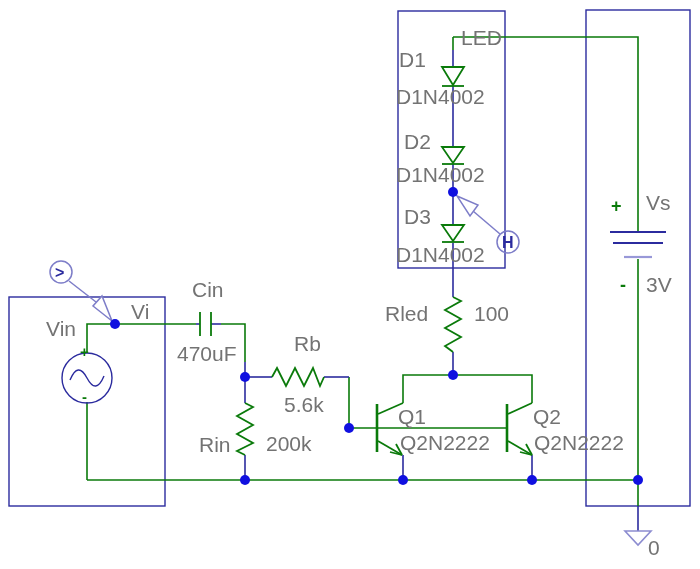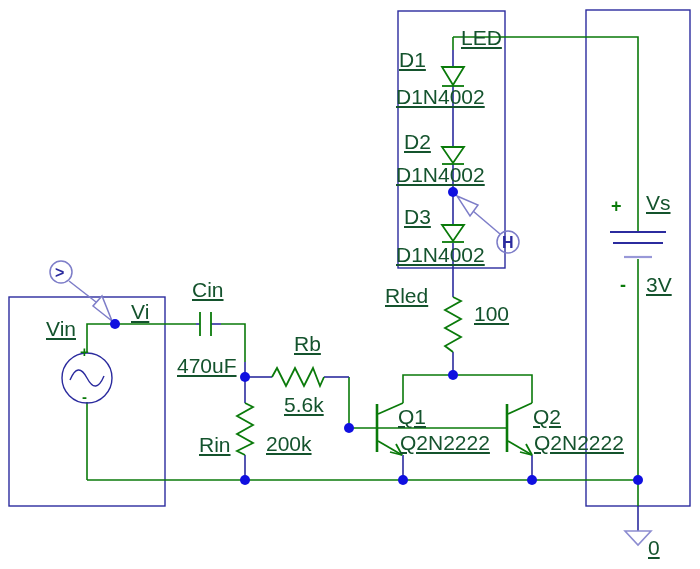--- a/index.html
+++ b/index.html
@@ -1,20 +1,20 @@
 <!DOCTYPE html>
 <html><head>
 <meta charset="utf-8">
 <style>
   html,body{margin:0;padding:0;background:#ffffff;}
   #canvas{position:relative;width:700px;height:569px;background:#ffffff;overflow:hidden;
           font-family:"Liberation Sans",sans-serif;}
   #gfx{position:absolute;left:0;top:0;}
   .lbl{position:absolute;font-family:"Liberation Sans",sans-serif;font-size:21px;
-       color:#14532d;line-height:1;white-space:nowrap;text-decoration:underline;}
+       color:#737373;line-height:1;white-space:nowrap;}
   .sign-sm{font:15px "Liberation Sans",sans-serif;font-weight:bold;fill:#0a7a0a;}
   .sign-lg{font:18px "Liberation Sans",sans-serif;font-weight:bold;fill:#0a7a0a;}
   .probe-glyph{font:16px "Liberation Sans",sans-serif;font-weight:bold;fill:#2b2b9e;}
   .wire{stroke:#0a7a0a;stroke-width:1.6;fill:none;}
   .pin{stroke:#2b2b9e;stroke-width:1.6;fill:none;}
   .sym{stroke:#0a7a0a;stroke-width:1.8;fill:none;}
   .navy{stroke:#2b2b9e;fill:none;}
   .box{stroke:#2b2b9e;stroke-width:1.4;fill:none;}
   .marker{stroke:#7d7dc8;stroke-width:1.5;fill:none;}
   .marker-head{stroke:#7d7dc8;stroke-width:1.5;fill:#ffffff;}
@@ -148,31 +148,31 @@
   </svg>
 
   <div class="lbl" style="left:461px;top:27px">LED</div>
   <div class="lbl" style="left:399px;top:49px">D1</div>
   <div class="lbl" style="left:396px;top:86px">D1N4002</div>
   <div class="lbl" style="left:404px;top:131px">D2</div>
   <div class="lbl" style="left:396px;top:164px">D1N4002</div>
   <div class="lbl" style="left:404px;top:206px">D3</div>
   <div class="lbl" style="left:396px;top:244px">D1N4002</div>
 
-  <div class="lbl" style="left:385px;top:285px">Rled</div>
+  <div class="lbl" style="left:385px;top:303px">Rled</div>
   <div class="lbl" style="left:474px;top:303px">100</div>
 
   <div class="lbl" style="left:646px;top:192px">Vs</div>
   <div class="lbl" style="left:646px;top:274px">3V</div>
 
   <div class="lbl" style="left:131px;top:301px">Vi</div>
   <div class="lbl" style="left:46px;top:318px">Vin</div>
 
   <div class="lbl" style="left:192px;top:279px">Cin</div>
-  <div class="lbl" style="left:177px;top:355px">470uF</div>
+  <div class="lbl" style="left:177px;top:343px">470uF</div>
   <div class="lbl" style="left:294px;top:333px">Rb</div>
   <div class="lbl" style="left:284px;top:394px">5.6k</div>
   <div class="lbl" style="left:199px;top:434px">Rin</div>
   <div class="lbl" style="left:266px;top:433px">200k</div>
 
   <div class="lbl" style="left:398px;top:406px">Q1</div>
   <div class="lbl" style="left:400px;top:432px">Q2N2222</div>
   <div class="lbl" style="left:533px;top:406px">Q2</div>
   <div class="lbl" style="left:534px;top:432px">Q2N2222</div>
 

